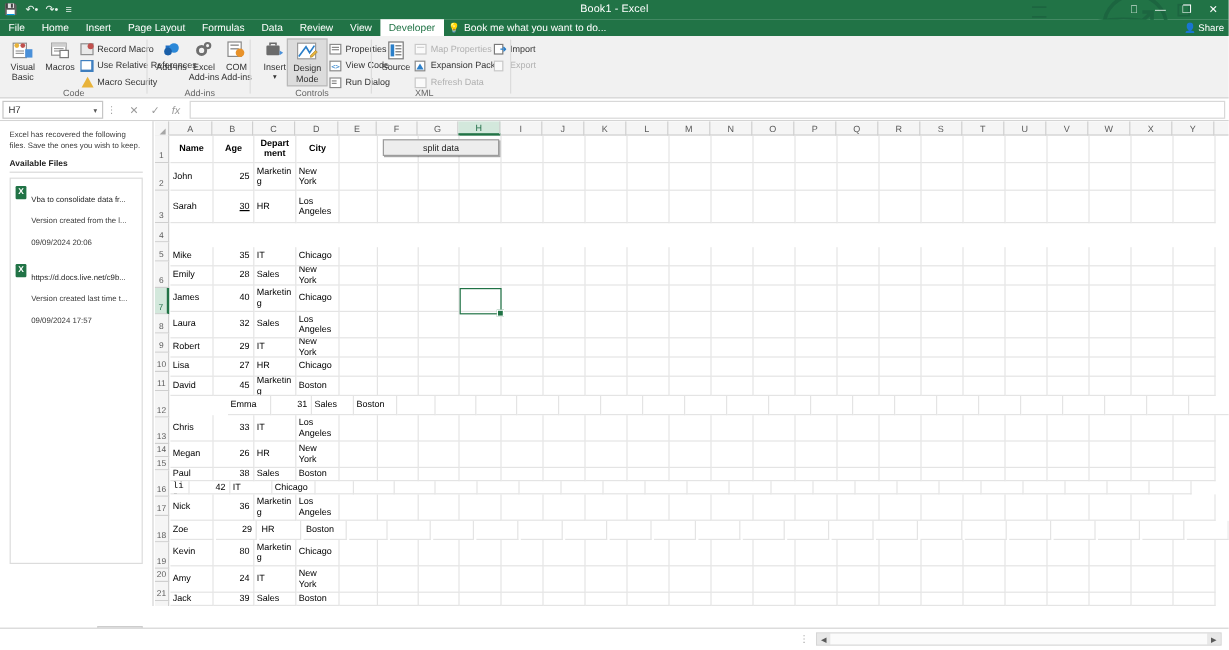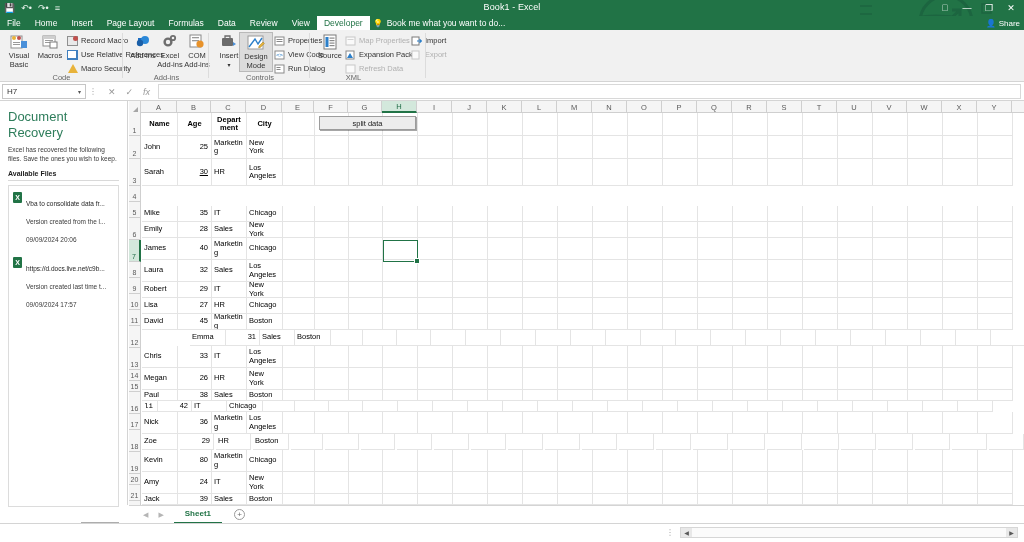--- a/index.html
+++ b/index.html
@@ -500,21 +500,20 @@
     <div class="fb-dots">⋮</div>
     <div class="fb-btns">
       <span>✕</span>
       <span>✓</span>
       <span style="font-style:italic;">fx</span>
     </div>
     <div class="fb-input"></div>
   </div>
 
   <div class="docrec">
-    <div class="dr-title">Document Recovery</div>
     <div class="dr-sub">Excel has recovered the following files. Save the ones you wish to keep.</div>
     <div class="dr-avail">Available Files</div>
     <div class="dr-list">
       <div class="dr-item">
         <span class="xl-ico">X</span>
         <span class="dr-lines">
           <span class="dr-l1">Vba to consolidate data fr...</span>
           <span class="dr-l2">Version created from the l...</span>
           <span class="dr-l3">09/09/2024 20:06</span>
         </span>
@@ -1355,28 +1354,20 @@
           <div class="gcell" style="width: 35px; height: 22px;"></div>
           <div class="gcell" style="width: 35px; height: 22px;"></div>
           <div class="gcell" style="width: 35px; height: 22px;"></div>
           <div class="gcell" style="width: 35px; height: 22px;"></div>
         </div>
       </div>
     <div class="selcell" id="selcell" style="left: 254px; top: 139px; width: 35px; height: 22px;"></div>
     <div class="formbtn" id="formbtn" style="left: 190px; top: 15px; width: 97px; height: 14px;">split data</div>
   </div>
 
-  <div class="tabbar">
-    <div class="navarrows">
-      <span>◀</span>
-      <span>▶</span>
-    </div>
-    <div class="sheettab">Sheet1</div>
-    <div class="addsheet">+</div>
-  </div>
 
   <div class="statusbar"></div>
   <div class="hscroll-wrap">
     <span class="hs-dots">⋮</span>
     <div class="hs-track">
       <span class="hs-arrow">◀</span>
       <span class="hs-thumb"></span>
       <span class="hs-arrow">▶</span>
     </div>
   </div>

